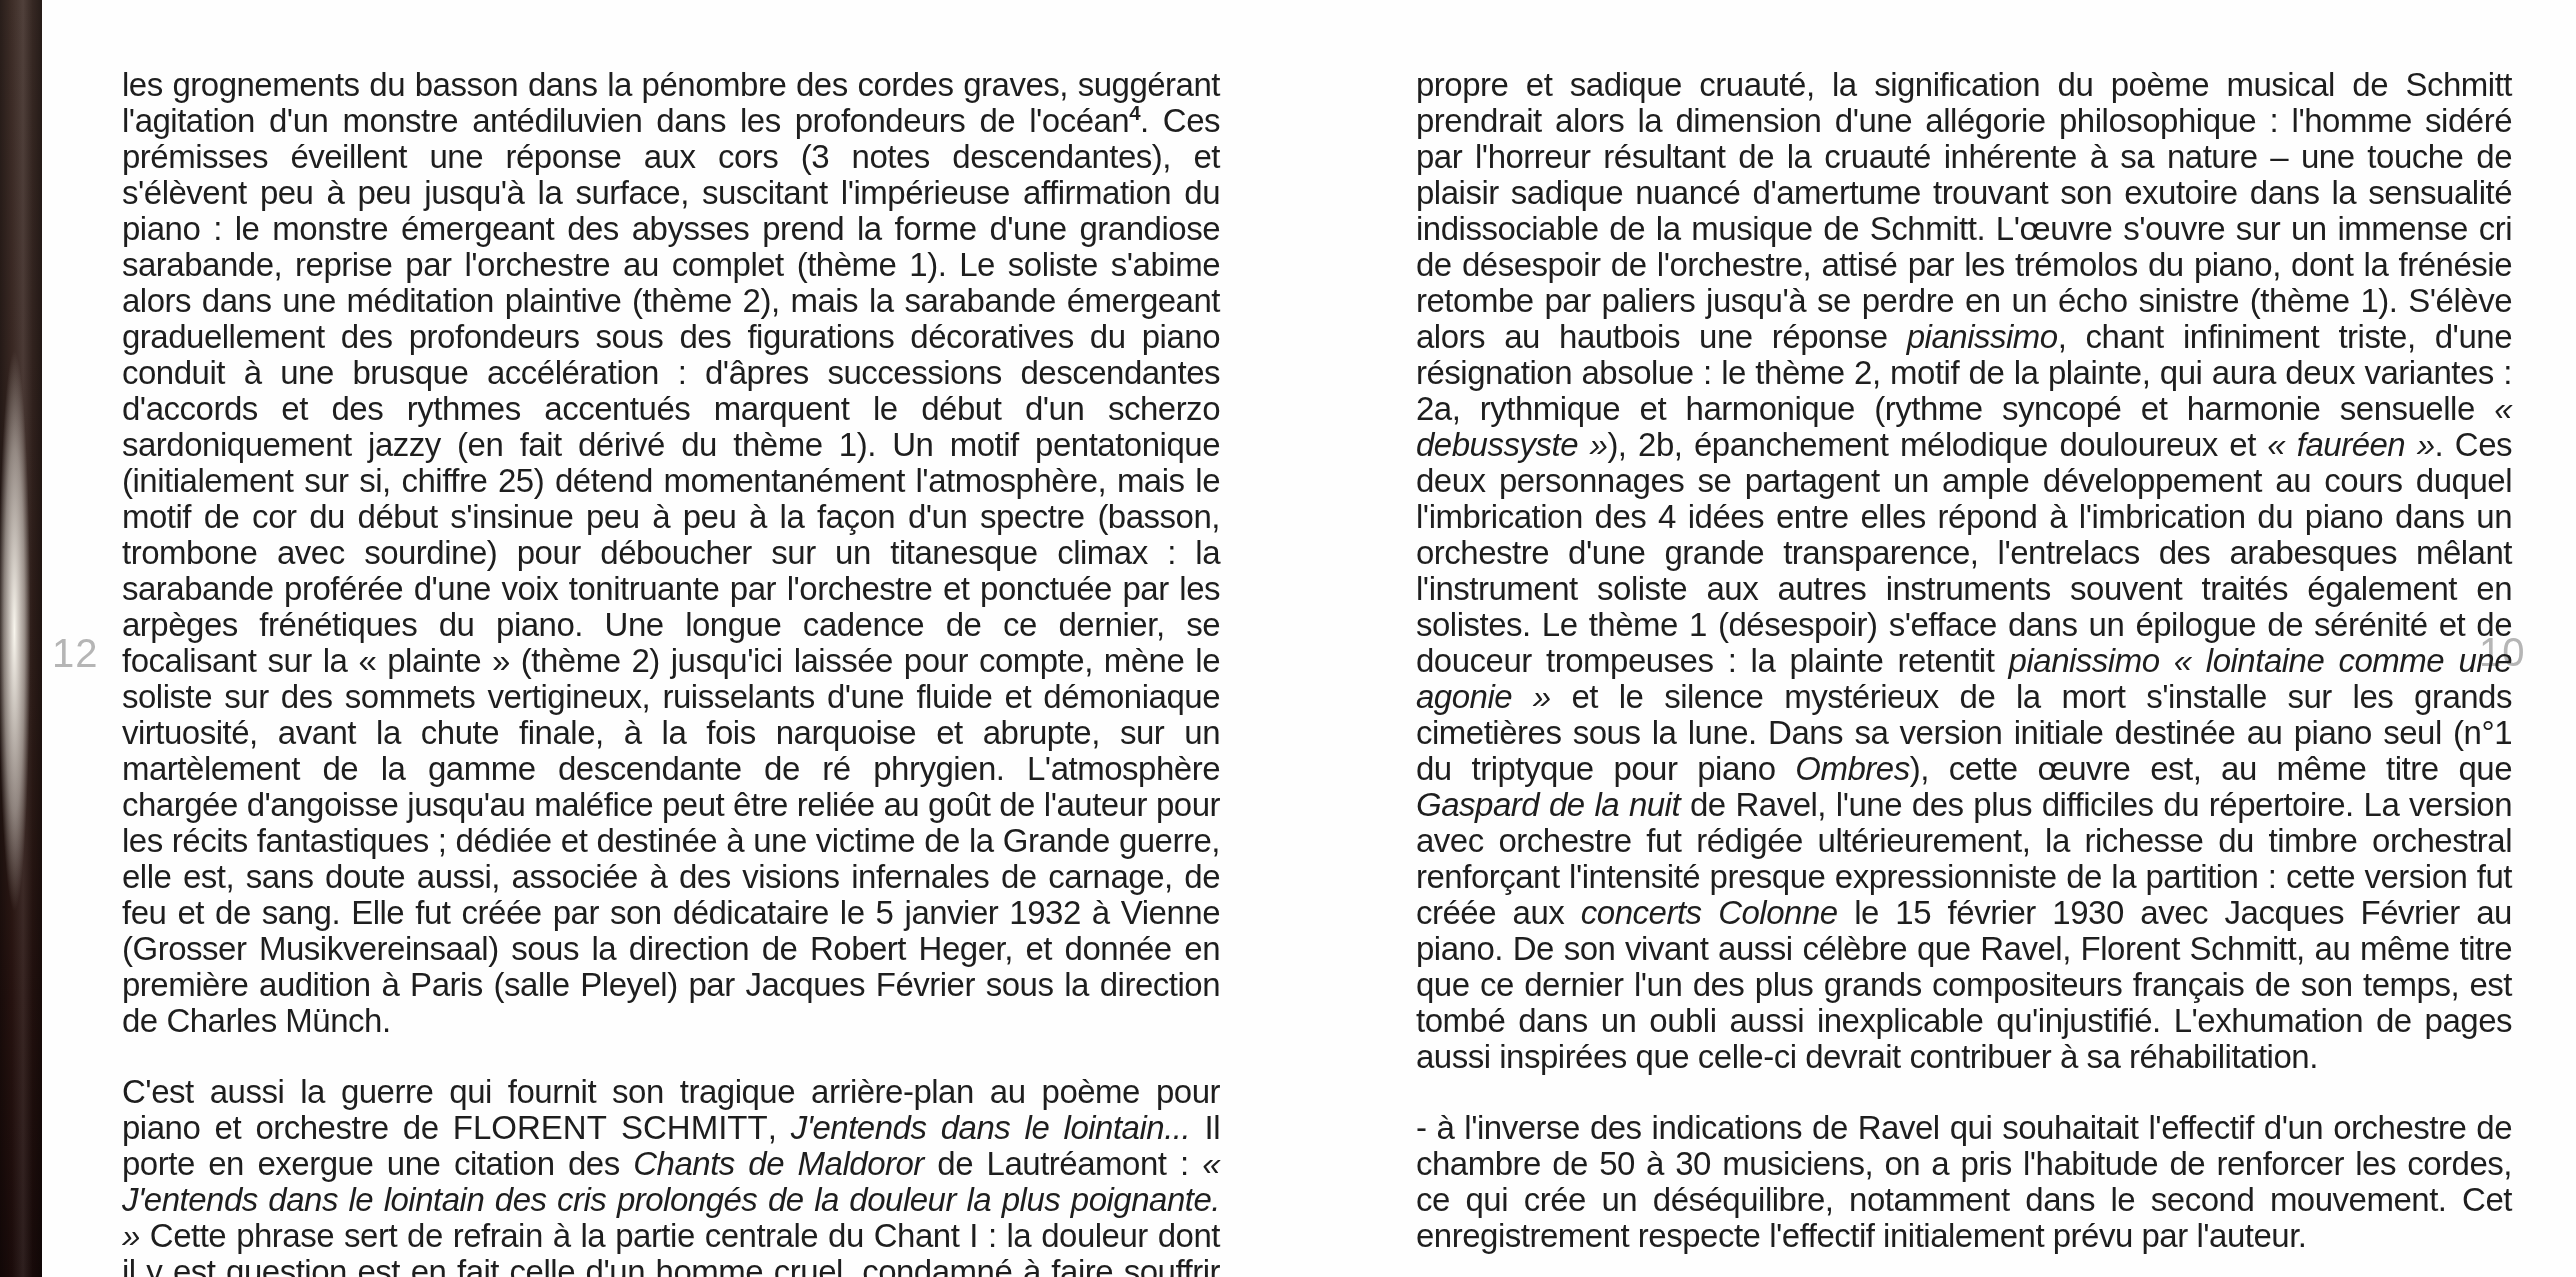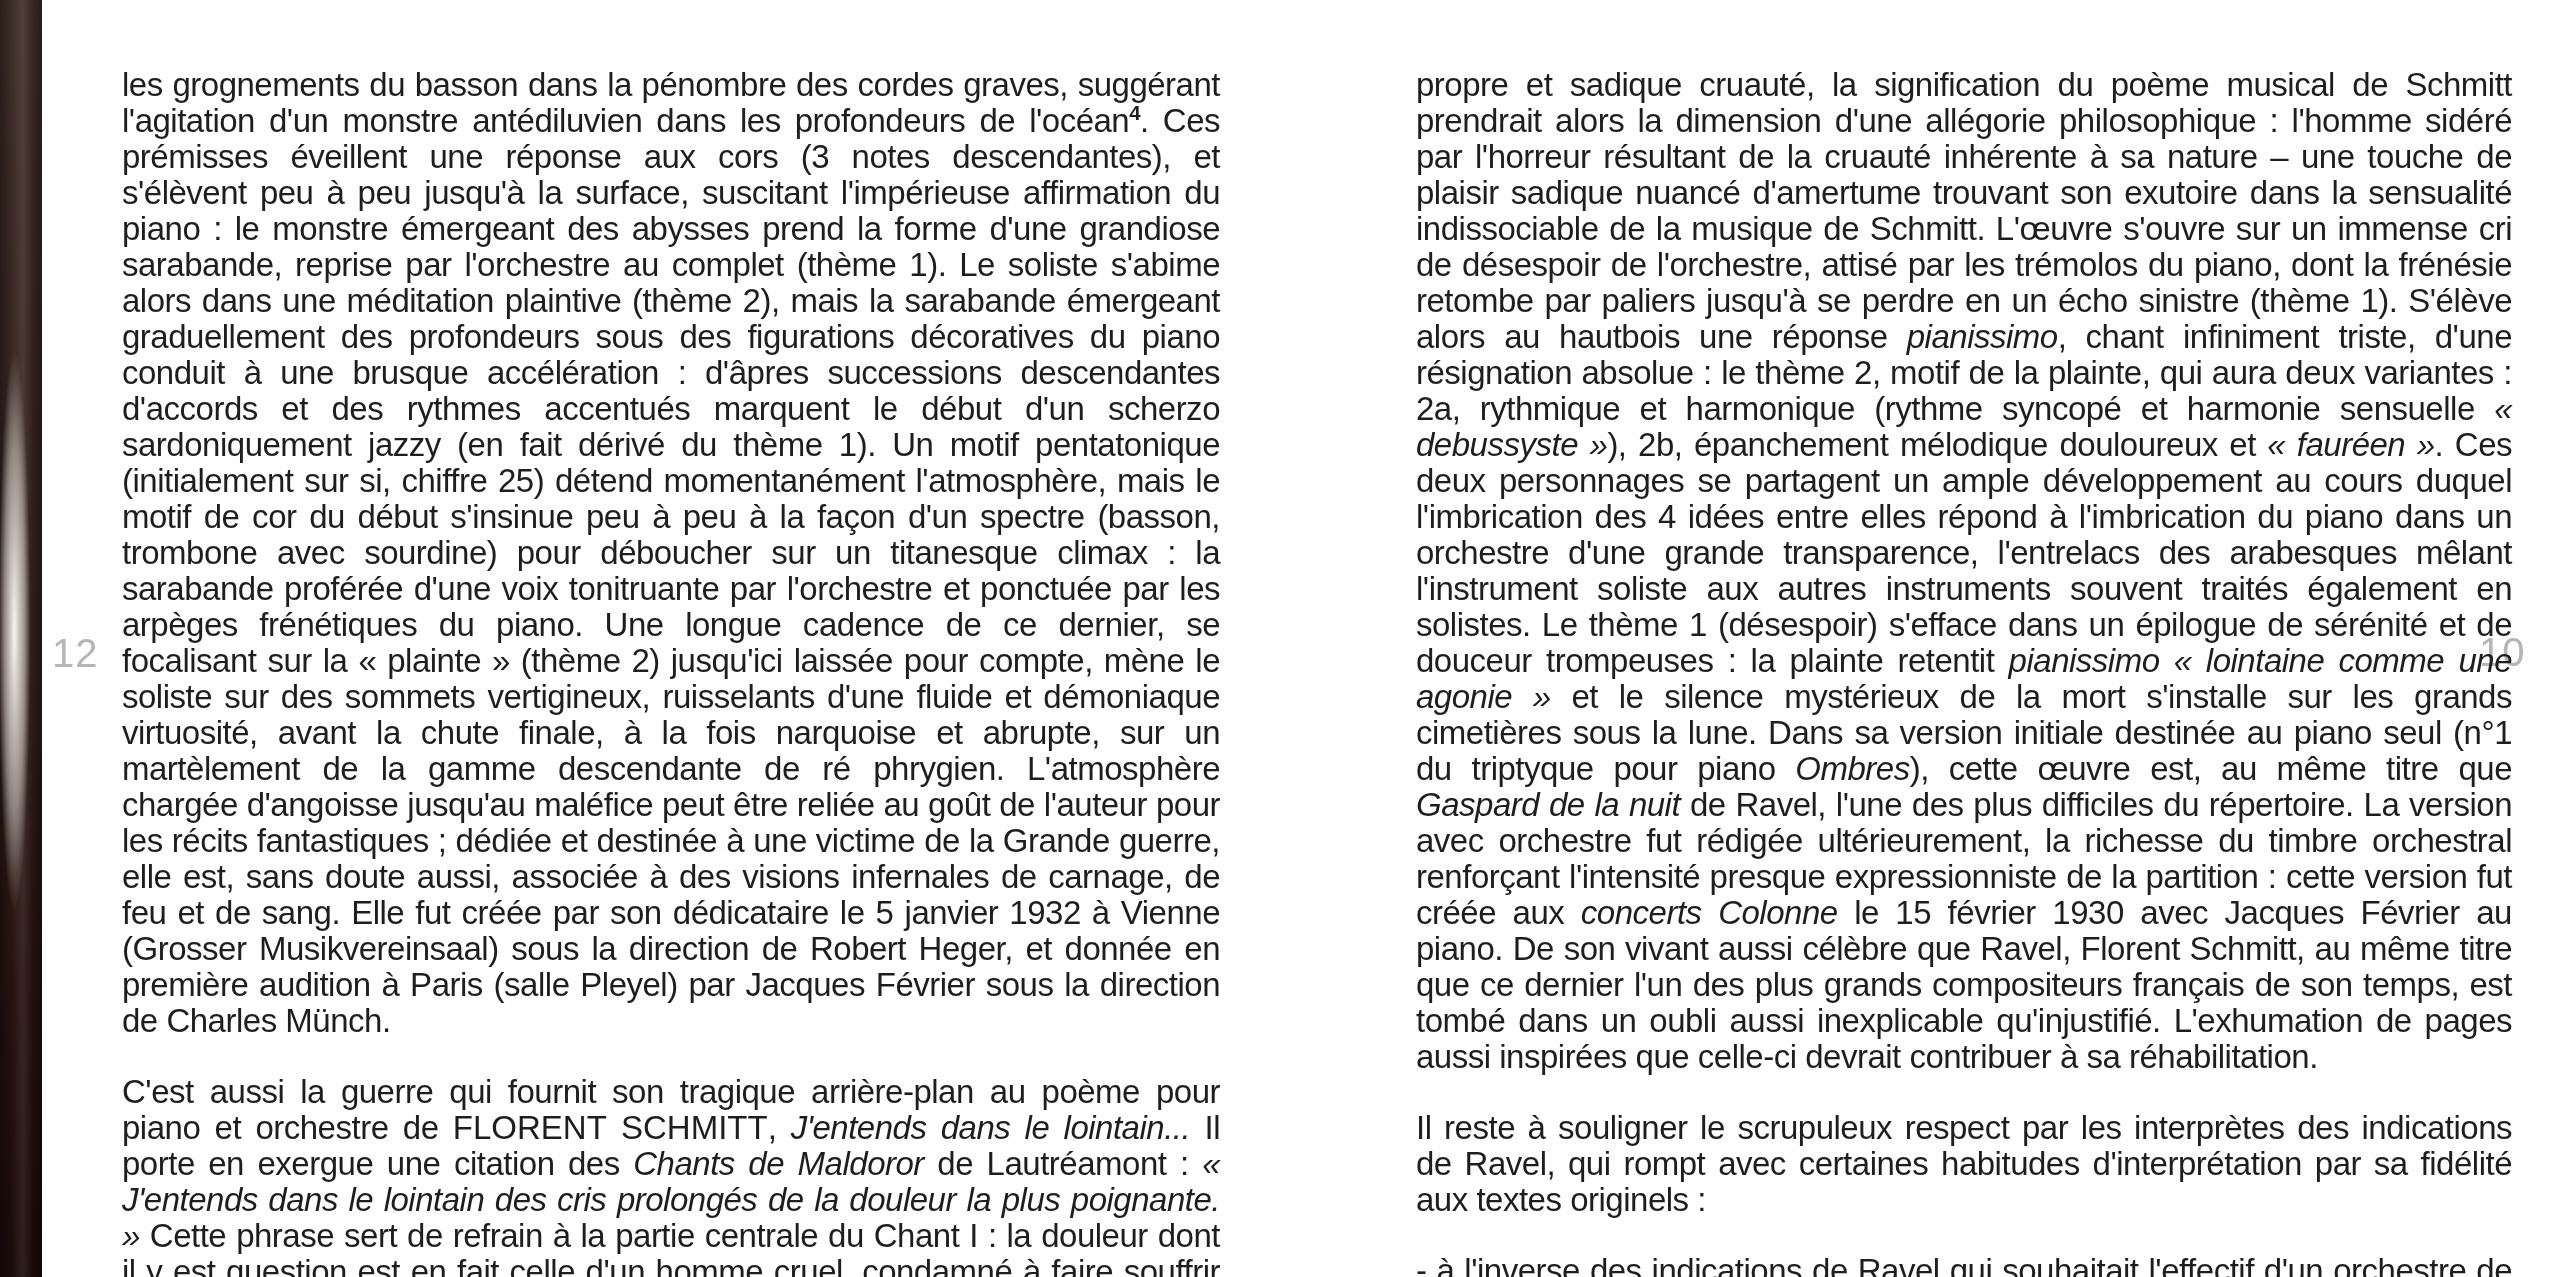--- a/index.html
+++ b/index.html
@@ -54,17 +54,16 @@
 
   <div class="page-number pn-right">10</div>
 
   <div class="col col-left">
       <p class="para"><span>les grognements du basson dans la pénombre des cordes graves, suggérant l'agitation d'un monstre antédiluvien dans les profondeurs de l'océan</span><span class="sup">4</span><span>. Ces prémisses éveillent une réponse aux cors (3 notes descendantes), et s'élèvent peu à peu jusqu'à la surface, suscitant l'impérieuse affirmation du piano : le monstre émergeant des abysses prend la forme d'une grandiose sarabande, reprise par l'orchestre au complet (thème 1). Le soliste s'abime alors dans une méditation plaintive (thème 2), mais la sarabande émergeant graduellement des profondeurs sous des figurations décoratives du piano conduit à une brusque accélération : d'âpres successions descendantes d'accords et des rythmes accentués marquent le début d'un scherzo sardoniquement jazzy (en fait dérivé du thème 1). Un motif pentatonique (initialement sur si, chiffre 25) détend momentanément l'atmosphère, mais le motif de cor du début s'insinue peu à peu à la façon d'un spectre (basson, trombone avec sourdine) pour déboucher sur un titanesque climax : la sarabande proférée d'une voix tonitruante par l'orchestre et ponctuée par les arpèges frénétiques du piano. Une longue cadence de ce dernier, se focalisant sur la « plainte » (thème 2) jusqu'ici laissée pour compte, mène le soliste sur des sommets vertigineux, ruisselants d'une fluide et démoniaque virtuosité, avant la chute finale, à la fois narquoise et abrupte, sur un martèlement de la gamme descendante de ré phrygien. L'atmosphère chargée d'angoisse jusqu'au maléfice peut être reliée au goût de l'auteur pour les récits fantastiques ; dédiée et destinée à une victime de la Grande guerre, elle est, sans doute aussi, associée à des visions infernales de carnage, de feu et de sang. Elle fut créée par son dédicataire le 5 janvier 1932 à Vienne (Grosser Musikvereinsaal) sous la direction de Robert Heger, et donnée en première audition à Paris (salle Pleyel) par Jacques Février sous la direction de Charles Münch.</span></p>
       <p class="para"><span>C'est aussi la guerre qui fournit son tragique arrière-plan au poème pour piano et orchestre de </span><span class="caps">FLORENT SCHMITT</span><span>, </span><span class="i">J'entends dans le lointain...</span><span> Il porte en exergue une citation des </span><span class="i">Chants de Maldoror</span><span> de Lautréamont : </span><span class="i">« J'entends dans le lointain des cris prolongés de la douleur la plus poignante. »</span><span> Cette phrase sert de refrain à la partie centrale du Chant I : la douleur dont il y est question est en fait celle d'un homme cruel, condamné à faire souffrir ses semblables et en tirant un plaisir infernal. Compte tenu de la date de composition (1917), la clarté trouble et crépusculaire dans laquelle baigne la partition laisse deviner en arrière plan l'horreur des grands charniers de ces années de tuerie et de souffrance. Dans la mesure où le texte de Lautréamont est un cri de révolte de l'homme contre lui-même et contre sa</span></p>
     </div>
 
   <div class="col col-right">
       <p class="para"><span>propre et sadique cruauté, la signification du poème musical de Schmitt prendrait alors la dimension d'une allégorie philosophique : l'homme sidéré par l'horreur résultant de la cruauté inhérente à sa nature – une touche de plaisir sadique nuancé d'amertume trouvant son exutoire dans la sensualité indissociable de la musique de Schmitt. L'œuvre s'ouvre sur un immense cri de désespoir de l'orchestre, attisé par les trémolos du piano, dont la frénésie retombe par paliers jusqu'à se perdre en un écho sinistre (thème 1). S'élève alors au hautbois une réponse </span><span class="i">pianissimo</span><span>, chant infiniment triste, d'une résignation absolue : le thème 2, motif de la plainte, qui aura deux variantes : 2a, rythmique et harmonique (rythme syncopé et harmonie sensuelle </span><span class="i">« debussyste »</span><span>), 2b, épanchement mélodique douloureux et </span><span class="i">« fauréen »</span><span>. Ces deux personnages se partagent un ample développement au cours duquel l'imbrication des 4 idées entre elles répond à l'imbrication du piano dans un orchestre d'une grande transparence, l'entrelacs des arabesques mêlant l'instrument soliste aux autres instruments souvent traités également en solistes. Le thème 1 (désespoir) s'efface dans un épilogue de sérénité et de douceur trompeuses : la plainte retentit </span><span class="i">pianissimo « lointaine comme une agonie »</span><span> et le silence mystérieux de la mort s'installe sur les grands cimetières sous la lune. Dans sa version initiale destinée au piano seul (n°1 du triptyque pour piano </span><span class="i">Ombres</span><span>), cette œuvre est, au même titre que </span><span class="i">Gaspard de la nuit</span><span> de Ravel, l'une des plus difficiles du répertoire. La version avec orchestre fut rédigée ultérieurement, la richesse du timbre orchestral renforçant l'intensité presque expressionniste de la partition : cette version fut créée aux </span><span class="i">concerts Colonne</span><span> le 15 février 1930 avec Jacques Février au piano. De son vivant aussi célèbre que Ravel, Florent Schmitt, au même titre que ce dernier l'un des plus grands compositeurs français de son temps, est tombé dans un oubli aussi inexplicable qu'injustifié. L'exhumation de pages aussi inspirées que celle-ci devrait contribuer à sa réhabilitation.</span></p>
-      <p class="para"><span>Il reste à souligner le scrupuleux respect par les interprètes des indications de Ravel, qui rompt avec certaines habitudes d'interprétation par sa fidélité aux textes originels :</span></p>
       <p class="para"><span>- à l'inverse des indications de Ravel qui souhaitait l'effectif d'un orchestre de chambre de 50 à 30 musiciens, on a pris l'habitude de renforcer les cordes, ce qui crée un déséquilibre, notamment dans le second mouvement. Cet enregistrement respecte l'effectif initialement prévu par l'auteur.</span></p>
     </div>
 </div>
 
 
 </body></html>

